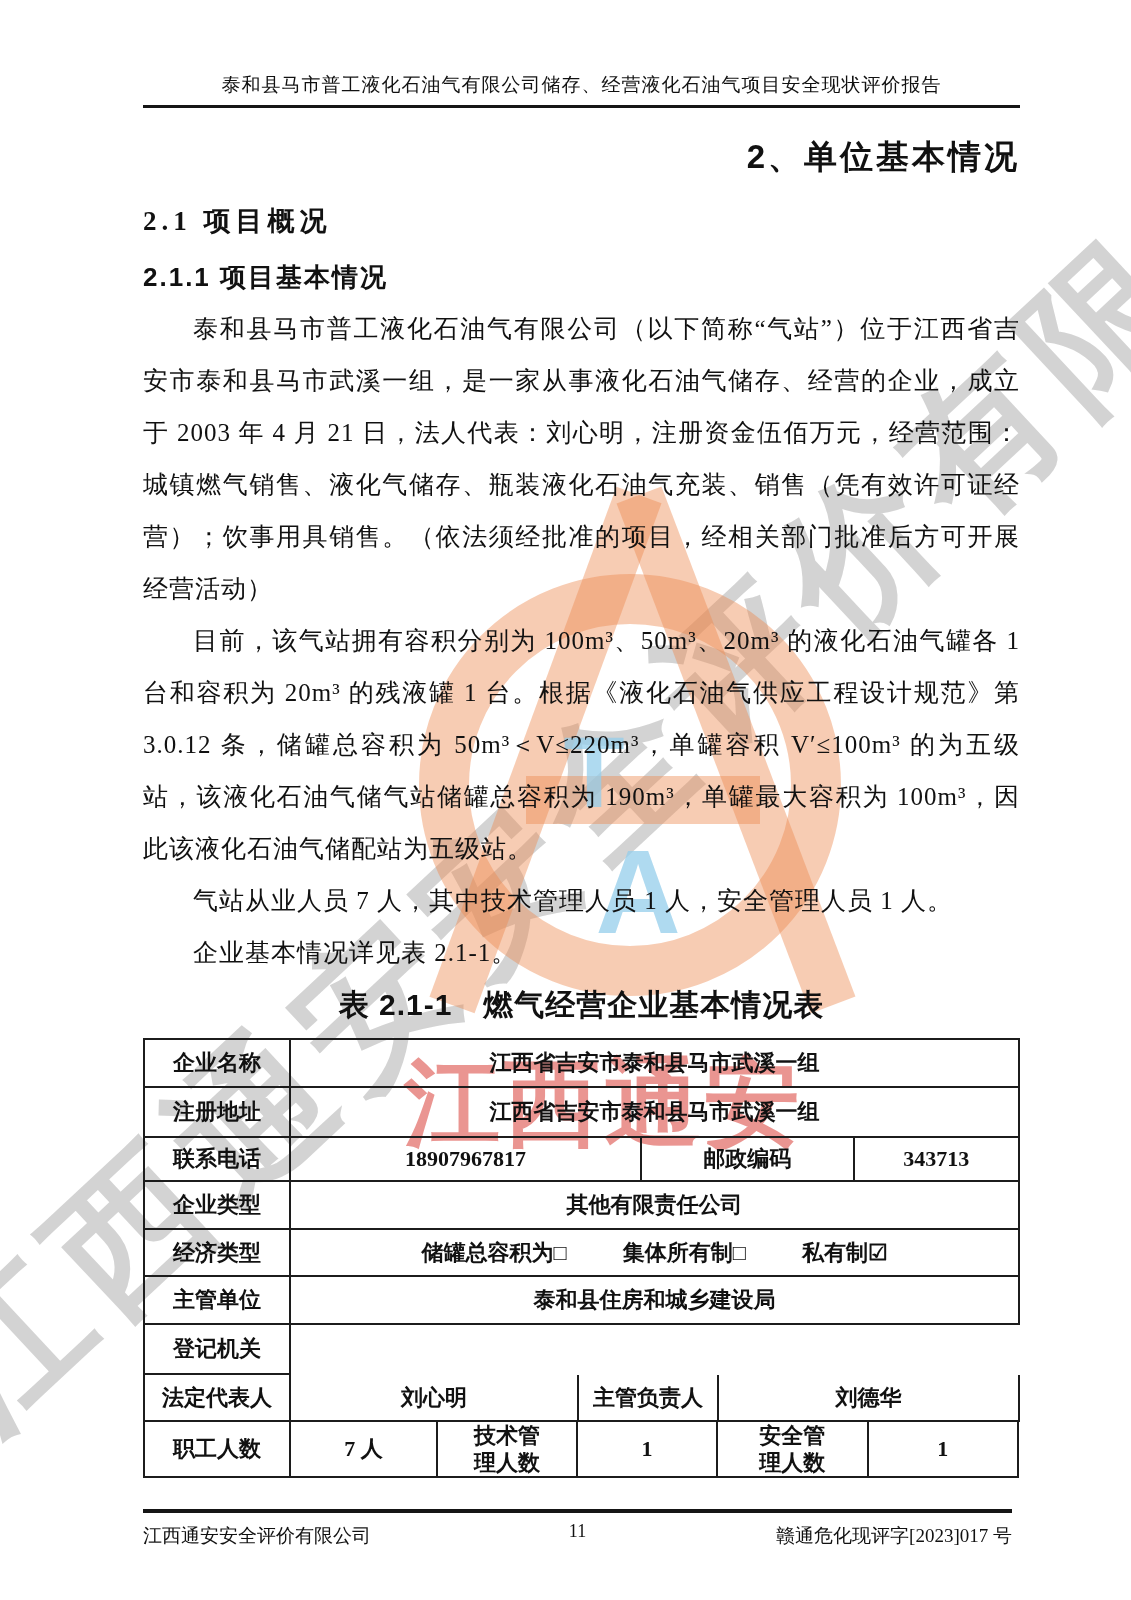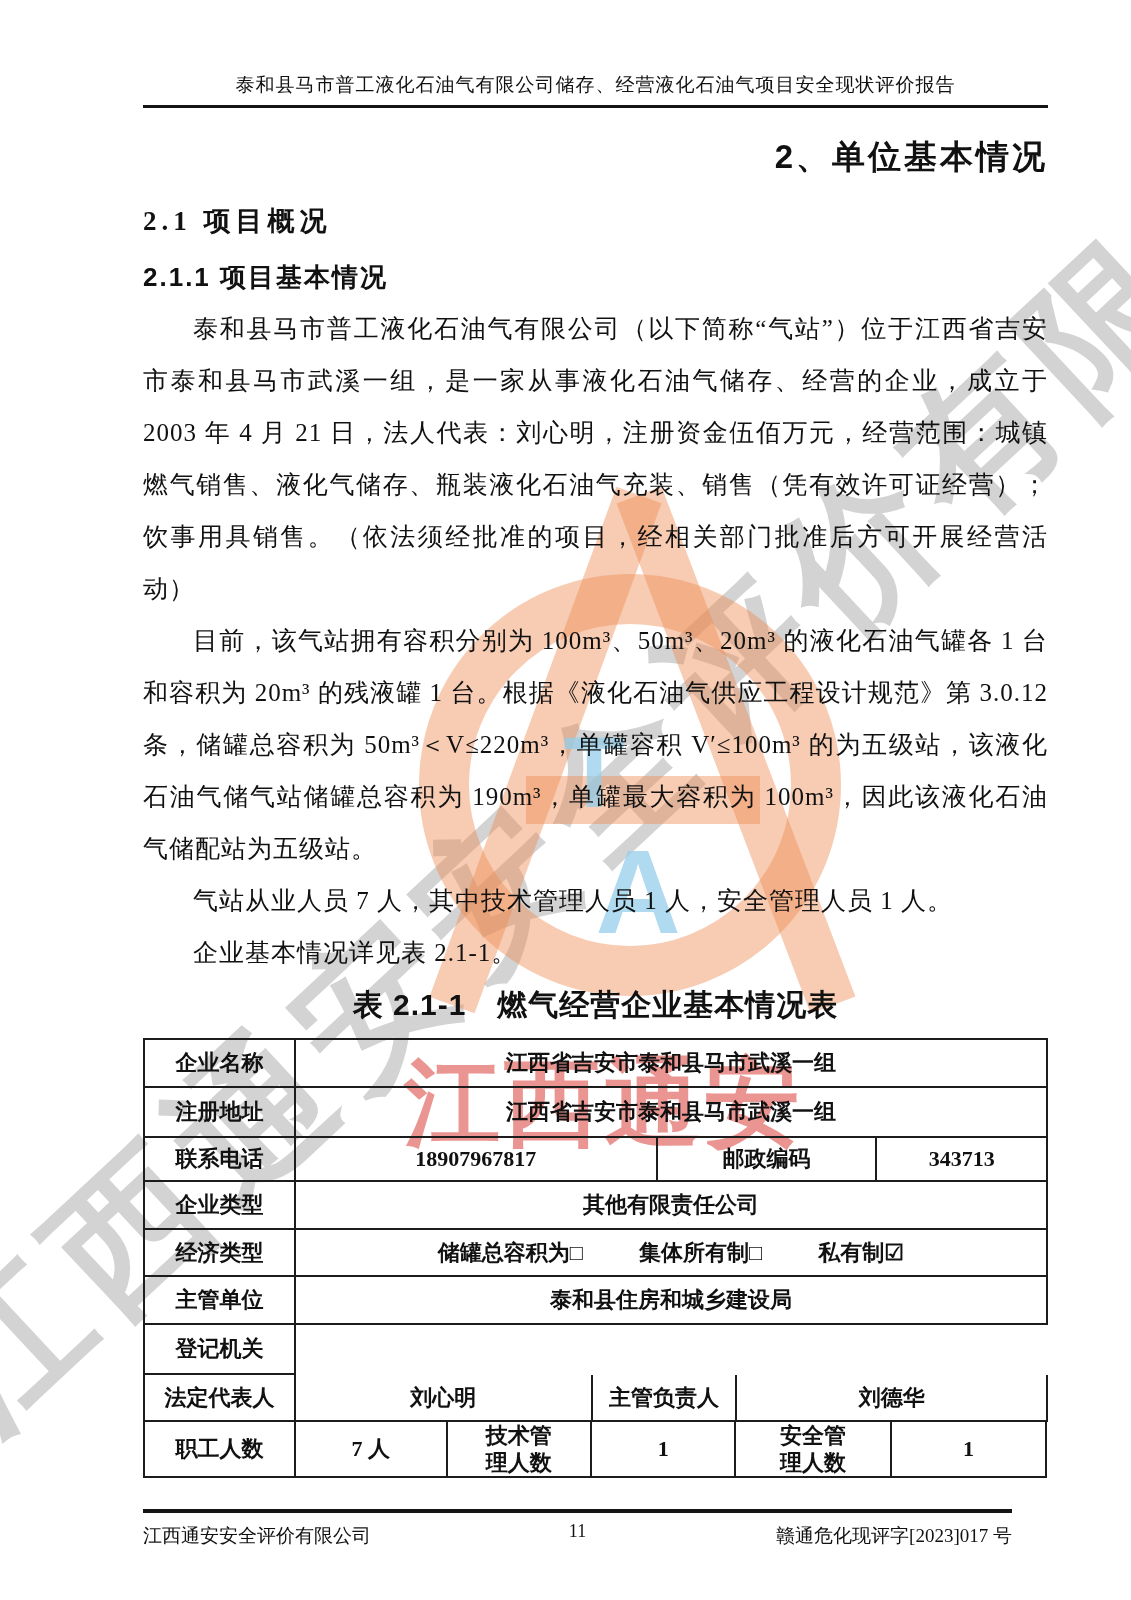--- a/index.html
+++ b/index.html
@@ -24,21 +24,21 @@
   }
   .wm-red{
     position:absolute;left:404px;top:1040px;
     font-family:"Liberation Sans","DejaVu Sans",sans-serif;
     font-size:96px;font-weight:700;letter-spacing:4px;
     color:rgba(217,62,55,0.55);
     white-space:nowrap;
   }
   .wm-logo{position:absolute;left:368px;top:455px;}
   
-  .content{position:relative;z-index:1;padding:0 83px 0 143px;}
+  .content{position:relative;z-index:1;padding:0 111px 0 143px;}
   .hdr{padding-top:72px;text-align:center;font-size:19px;letter-spacing:1px;}
   .hdr-rule{margin-top:7px;height:3px;background:#151515;}
   .h-chapter{
     margin:27px 0 0 0;text-align:right;
     font-family:"Liberation Sans","DejaVu Sans",sans-serif;
     font-size:33px;font-weight:700;letter-spacing:3px;
   }
   .h-section{
     margin:23px 0 0 0;
     font-family:"Liberation Serif","DejaVu Serif",serif;

